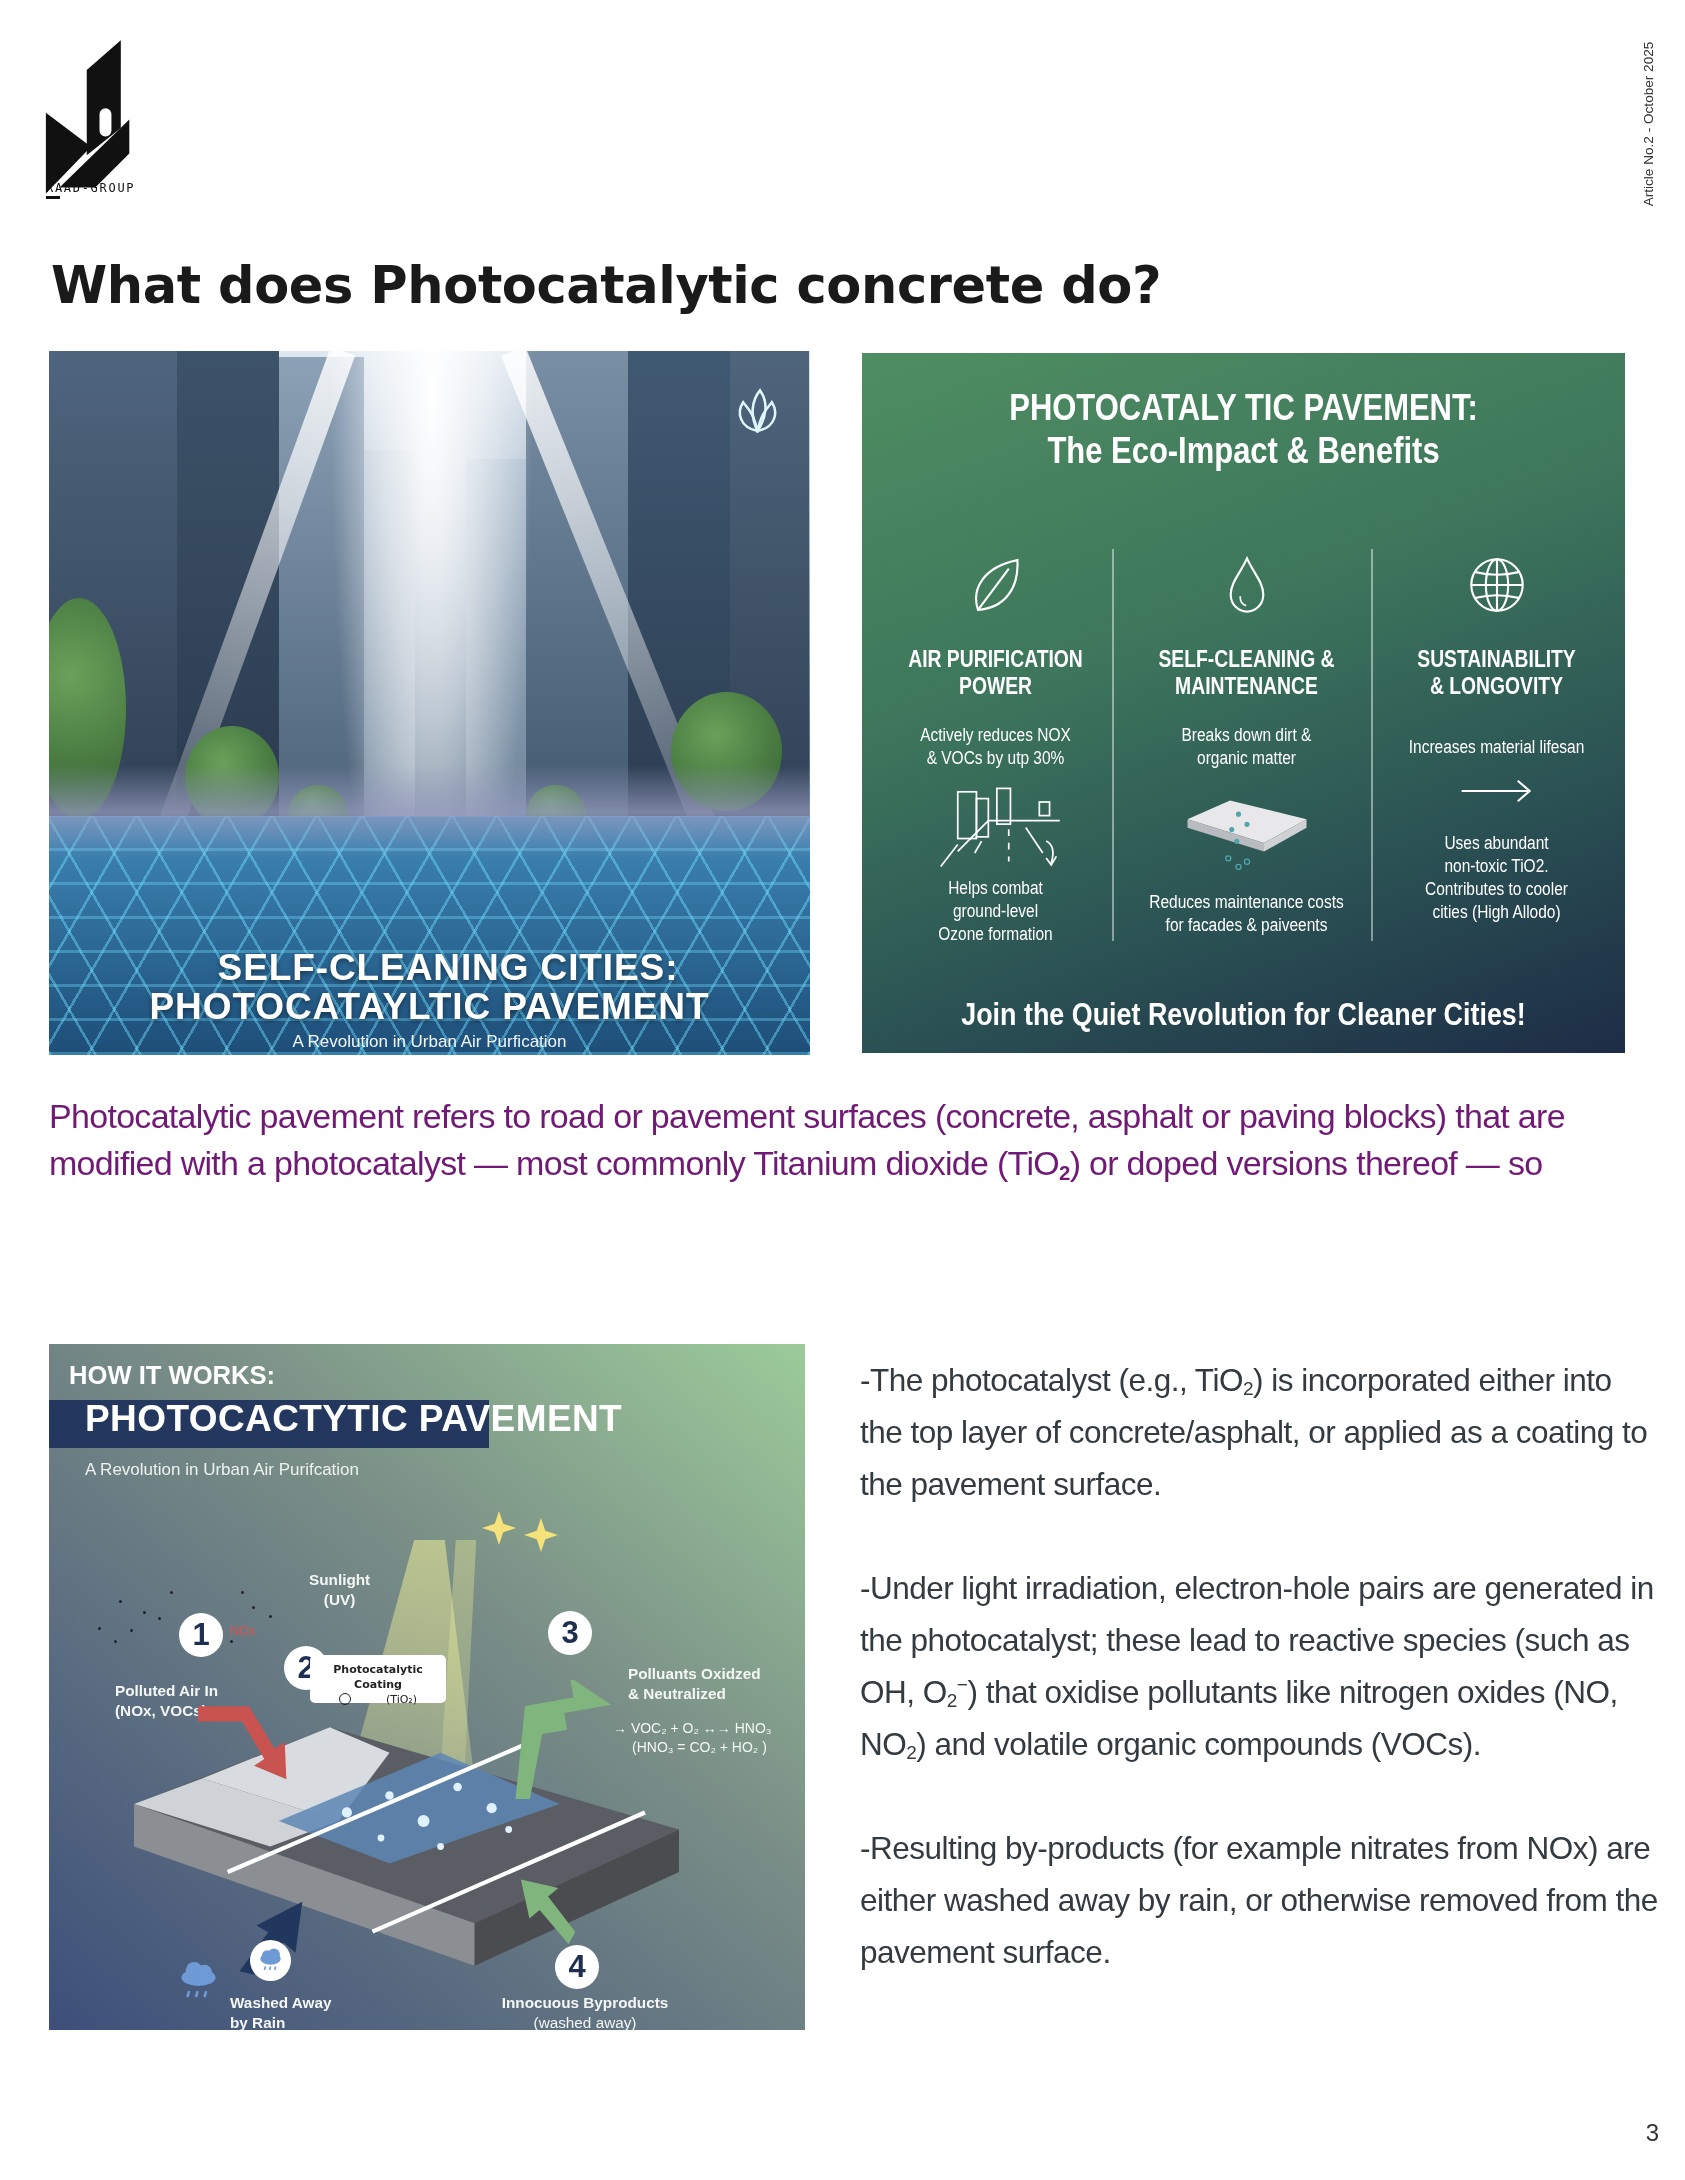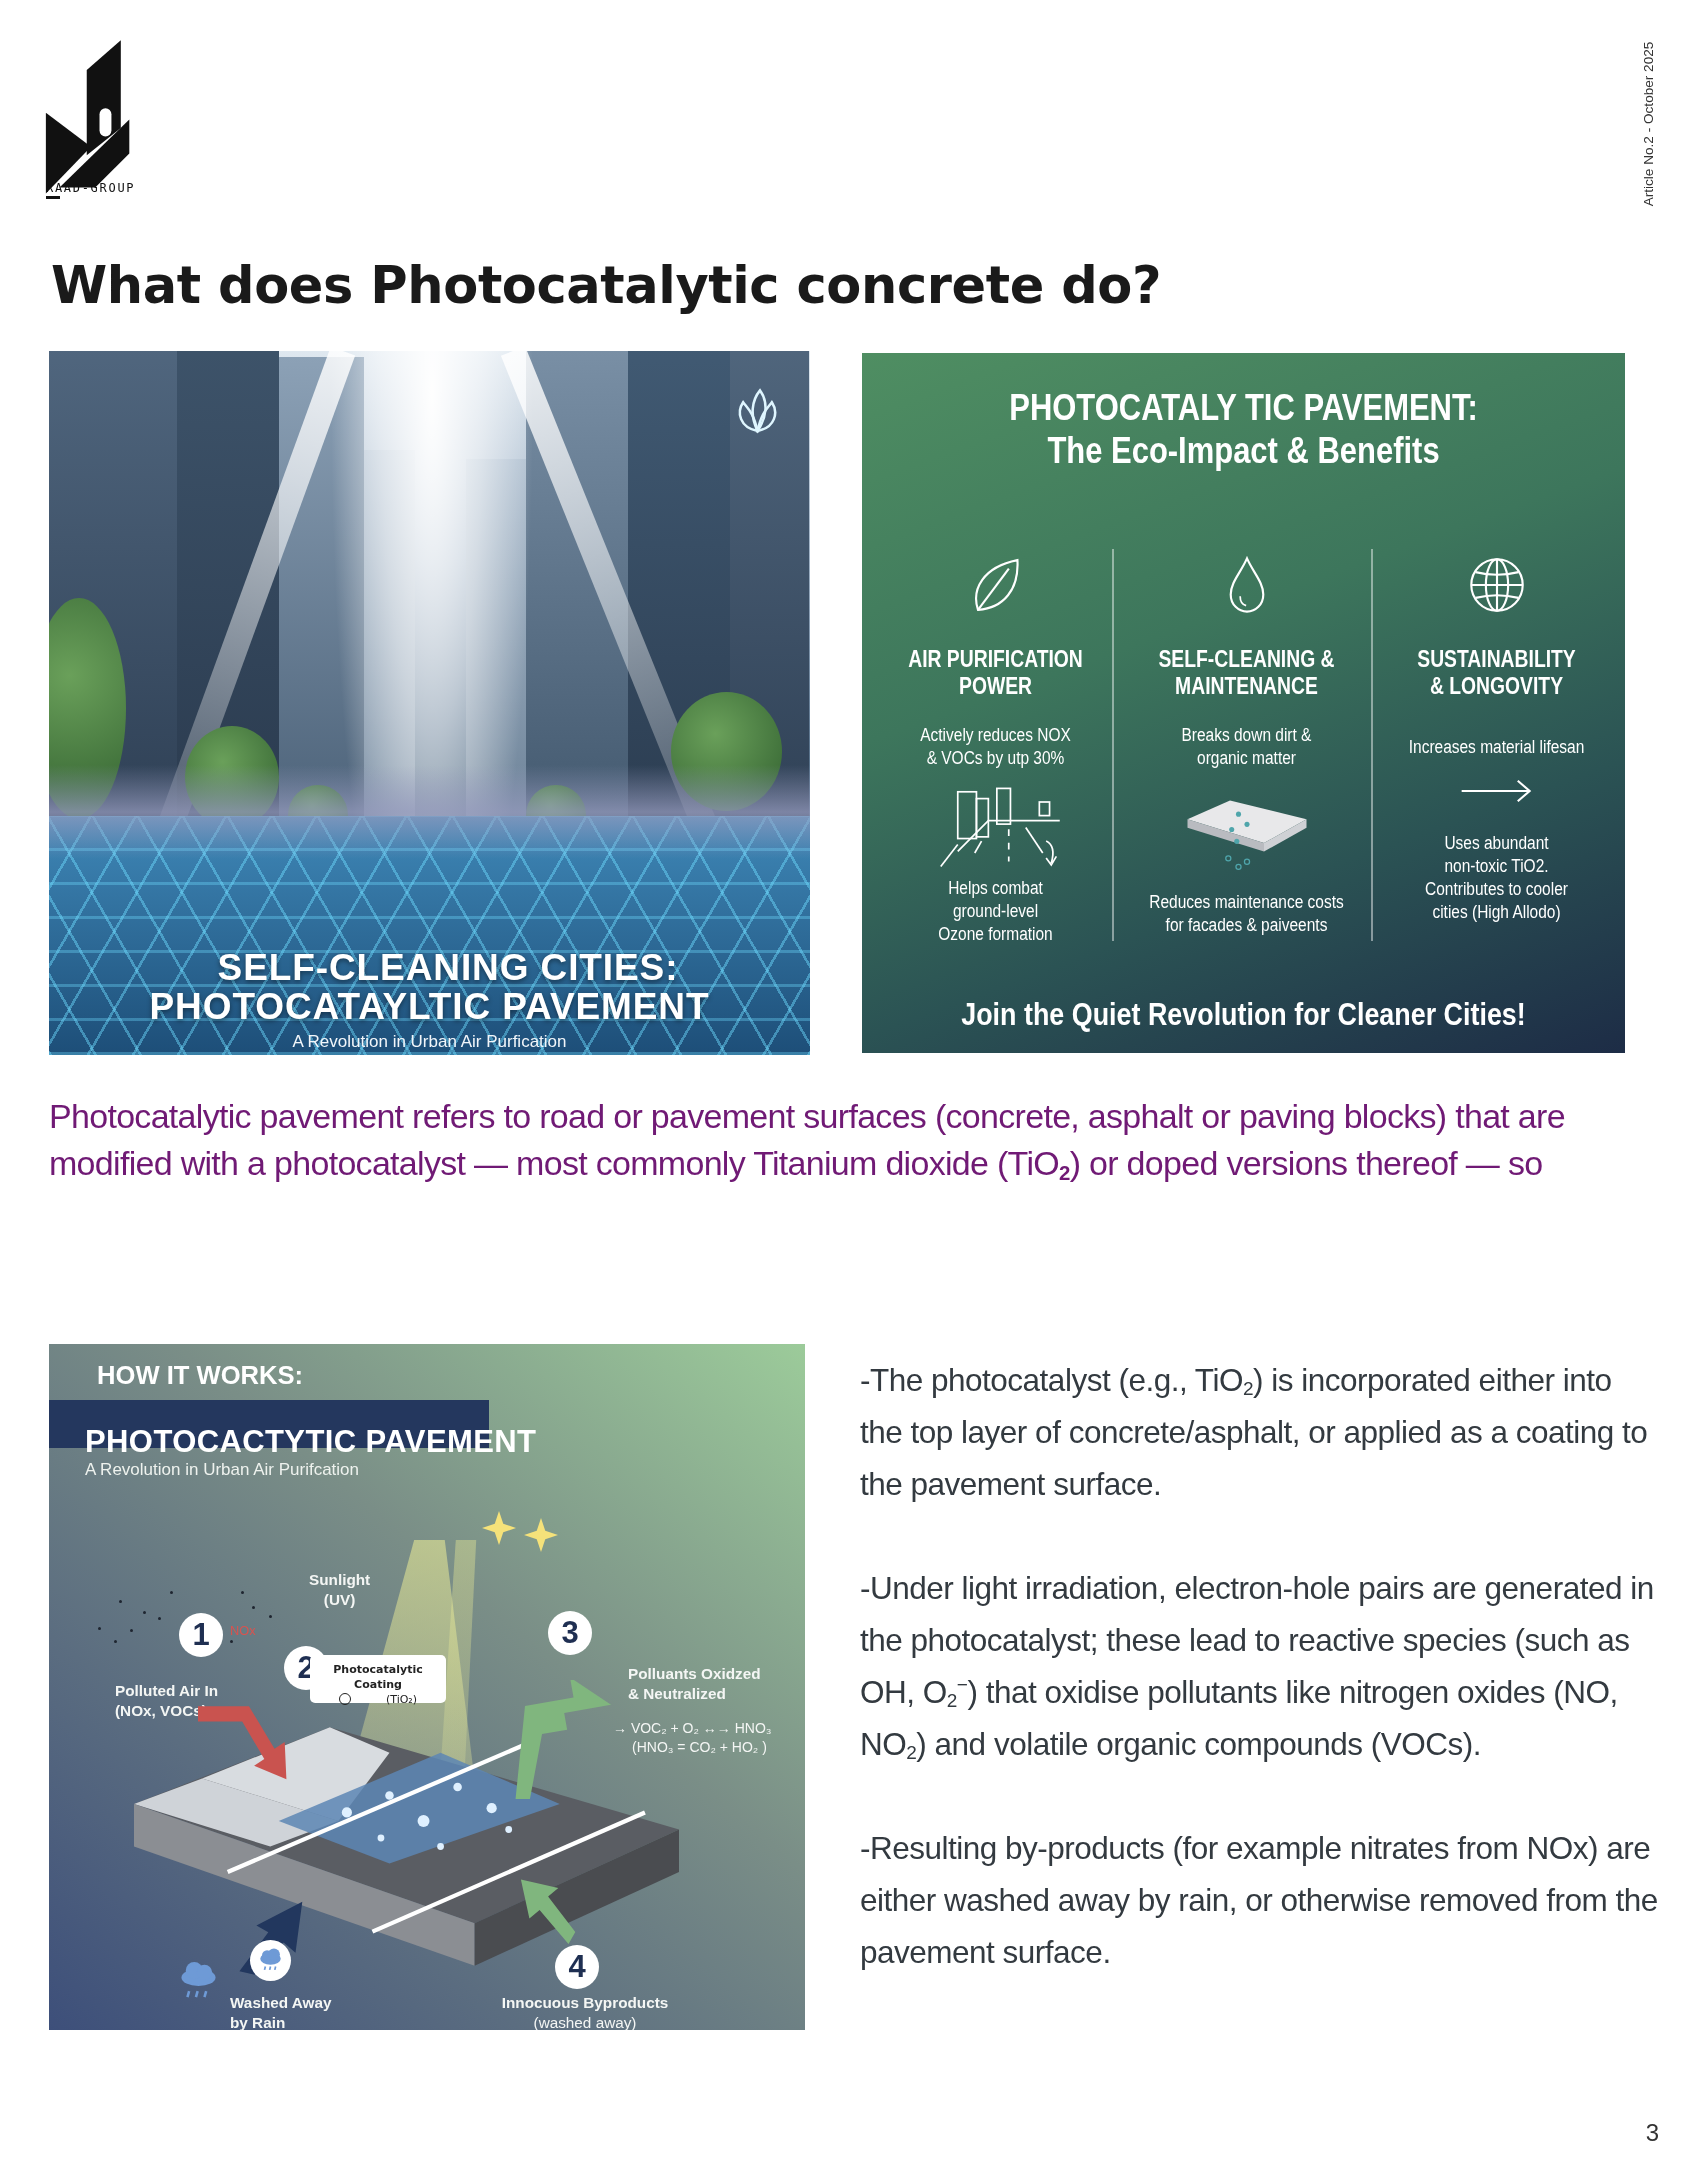--- a/index.html
+++ b/index.html
@@ -54,23 +54,23 @@
   .ben-illus { display: block; margin: 15.3px auto 0; }
   .ben-footer { position: absolute; left: 0; width: 100%; top: 643px; text-align: center; font-weight: bold; font-size: 32px; transform: scaleX(0.84); }
 
   
   .intro { position: absolute; left: 49px; top: 1093px; width: 1601px; font-family: "Liberation Sans", sans-serif; font-size: 34px; line-height: 47px; color: #701a75; letter-spacing: -0.7px; transform-origin: left top; }
   .intro sub { font-size: 20.4px; vertical-align: -5.1px; line-height: 0; font-weight: bold; }
 
   
   .img-how { position: absolute; left: 49px; top: 1344px; width: 756px; height: 686px; overflow: hidden;
     background: linear-gradient(40deg, #3d4f7a 0%, #5b6d80 30%, #7a8e87 60%, #9ccb9a 100%); font-family: "Liberation Sans", sans-serif; color: #ffffff; }
-  .how-kicker { position: absolute; left: 48px; top: 17px; font-size: 25.6px; font-weight: bold; }
+  .how-kicker { position: absolute; left: 20px; top: 17px; font-size: 25.6px; font-weight: bold; }
   .how-band { position: absolute; left: 0; top: 56px; width: 440px; height: 48px; background: #24375e; }
-  .how-title { position: absolute; left: 36px; top: 80px; font-size: 31px; font-weight: bold; letter-spacing: 0.4px; }
+  .how-title { position: absolute; left: 36px; top: 54px; font-size: 37px; font-weight: bold; letter-spacing: 0.4px; }
   .how-sub { position: absolute; left: 36px; top: 116px; font-size: 17px; color: #eef2ee; }
   .how-beam { position: absolute; background: linear-gradient(180deg, rgba(240,240,150,0.55), rgba(230,235,160,0.25)); }
   .how-star { position: absolute; width: 34px; height: 34px; }
   .how-num { position: absolute; width: 44px; height: 44px; border-radius: 50%; background: #ffffff; color: #1f2f52; font-weight: bold; font-size: 31px; text-align: center; line-height: 44px; }
   .how-label { position: absolute; font-weight: bold; font-size: 15.3px; line-height: 20.4px; color: #f4f6f4; }
   .how-nox { position: absolute; font-size: 12.8px; color: #d9534f; }
   .how-dot { position: absolute; width: 3.4px; height: 3.4px; border-radius: 50%; background: #1e2530; }
   .how-callout { position: absolute; left: 310px; top: 1655px; width: 136px; height: 48px; background: #ffffff; border-radius: 5.1px; color: #222; font-size: 11px; font-weight: bold; text-align: center; padding-top: 6.8px; line-height: 15.3px; }
   .how-eq { position: absolute; font-size: 14px; line-height: 19px; color: #f4f6f4; }
   .how-rain-icon { position: absolute; }

